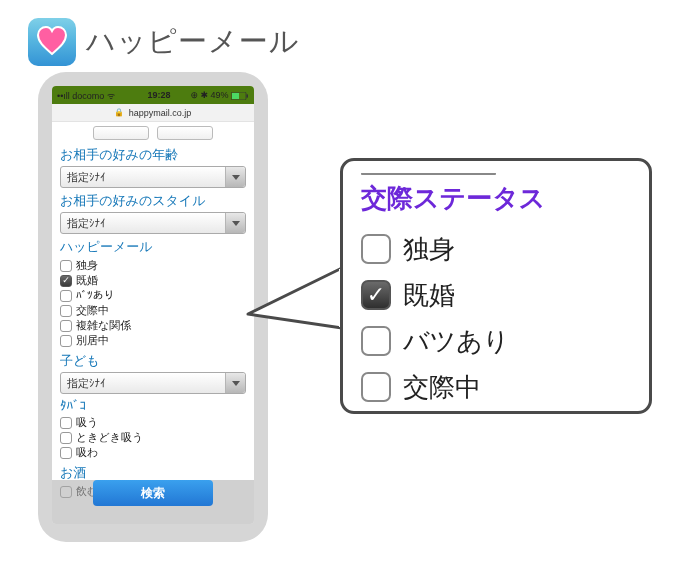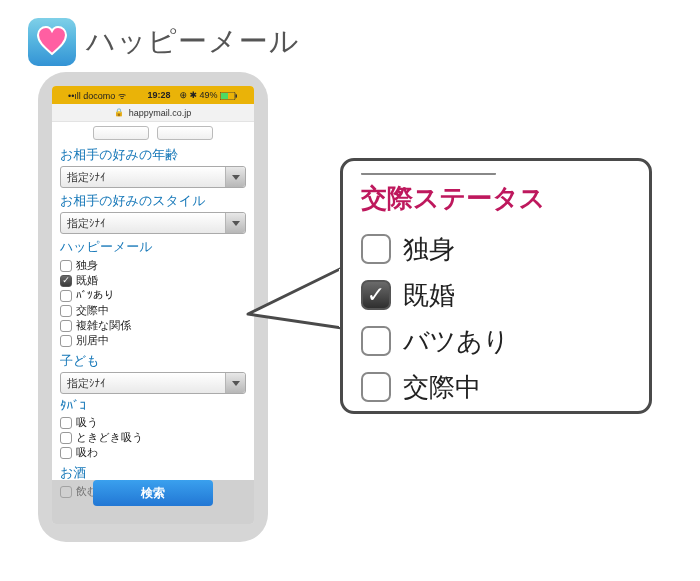--- a/index.html
+++ b/index.html
@@ -55,24 +55,24 @@
     border-radius: 4px;
     overflow: hidden;
     position: relative;
     font-size: 11px;
   }
   .status-bar {
     height: 18px;
     display: flex;
     align-items: center;
     justify-content: space-between;
-    padding: 0 16px;
+    padding: 0 5px;
     font-size: 9px;
     color: #222;
-    background: #eab308;
+    background: #4d7c0f;
   }
   .status-center { position:absolute; left:12px; right:0; text-align:center; font-weight:600;}
   .status-left, .status-right { position: relative; z-index:1; }
   .url-bar {
     height: 18px;
     background: #f2f2f2;
     display: flex;
     align-items: center;
     justify-content: center;
     gap: 4px;
@@ -192,21 +192,21 @@
     height: 256px;
     background: #fff;
     border: 3px solid #4a4a4a;
     border-radius: 14px;
     padding: 12px 18px 14px 18px;
   }
   
   svg.tail { position:absolute; top:258px; left:242px; }
 
   .callout .zoom-title {
-    color: #be185d;
+    color: #6d28d9;
     font-size: 26px;
     font-weight: 700;
     margin: 4px 0 10px 0;
   }
   .zoom-row {
     display:flex;
     align-items:center;
     gap: 12px;
     font-size: 26px;
     color: #222;

